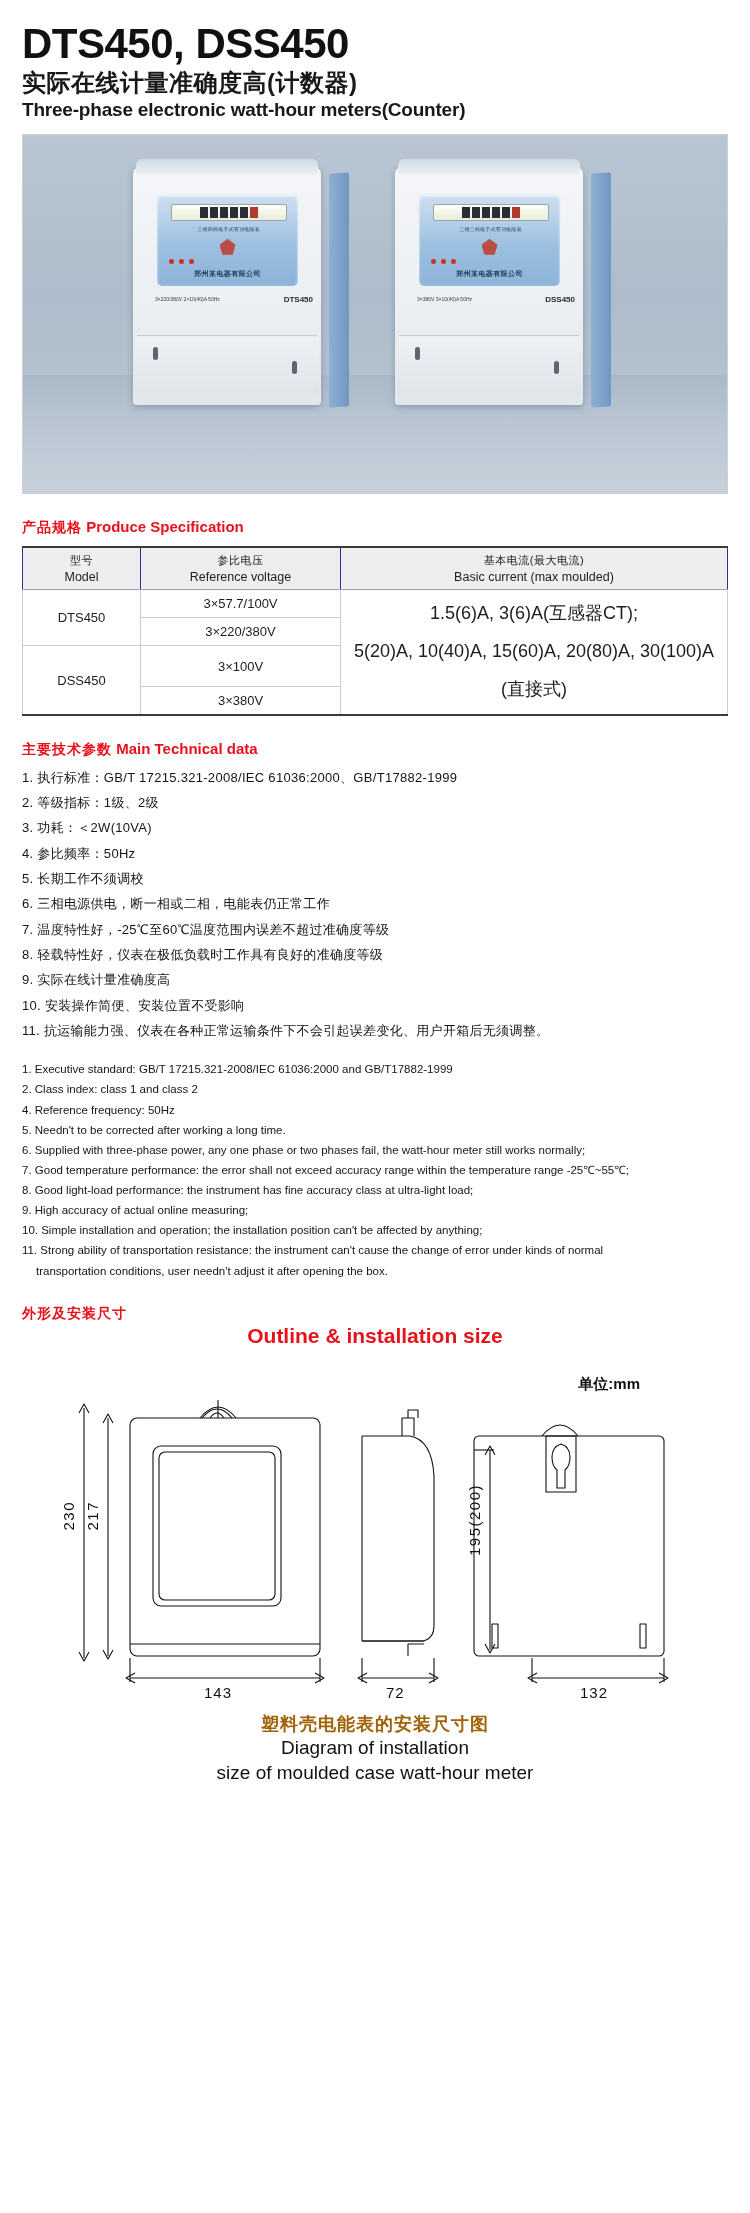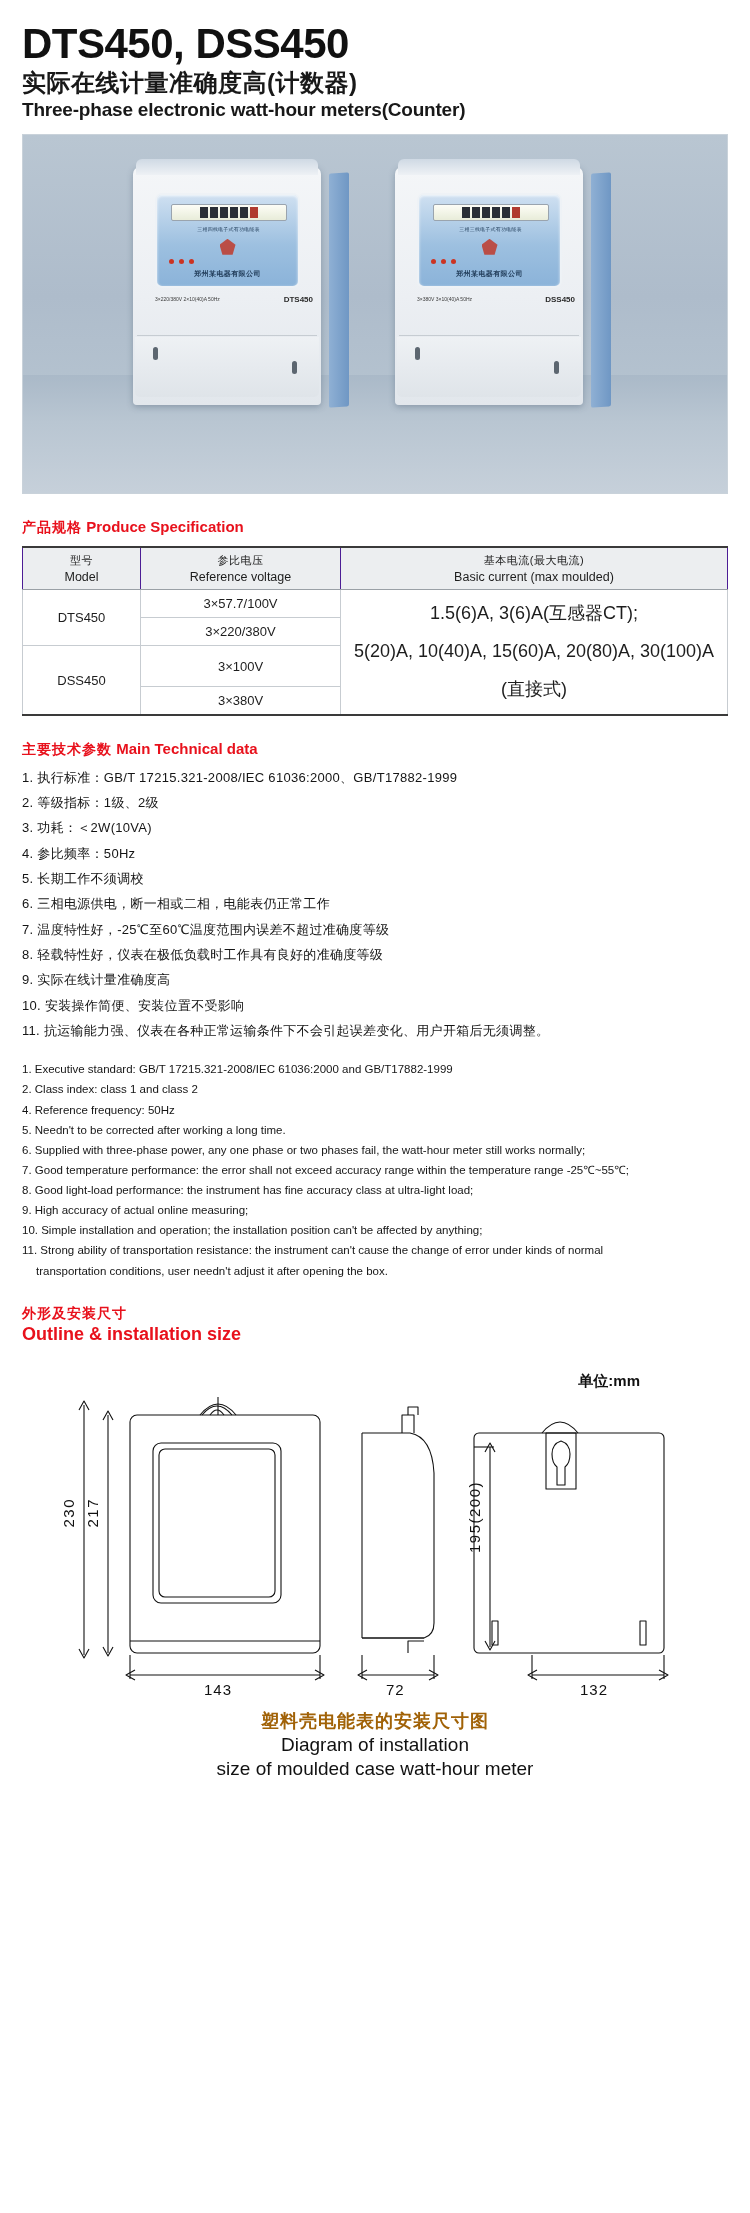--- a/index.html
+++ b/index.html
@@ -101,21 +101,21 @@
   }
   .screw { position:absolute; width:5px; height:13px; background:#5c6670; border-radius:3px; }
 
   
   .sec-head {
     margin-top:24px; color:#e8111c; font-weight:bold;
     font-size:15px; line-height:1.25;
   }
   .sec-head .cn { font-size:14px; letter-spacing:1px; }
   .sec-head-2l .cn { display:block; font-size:14px; }
-  .sec-head-2l .en { display:block; font-size:18px; margin-top:1px; }
+  .sec-head-2l .en { display:block; font-size:21px; margin-top:1px;text-align:center; }
 
   
   table.spec {
     width:706px; border-collapse:collapse; margin-top:10px;
     font-size:12px;
   }
   table.spec th, table.spec td {
     border:1px solid #4c1d95; text-align:center; vertical-align:middle;
     padding:5px 4px; color:#1d1d1d;
   }

